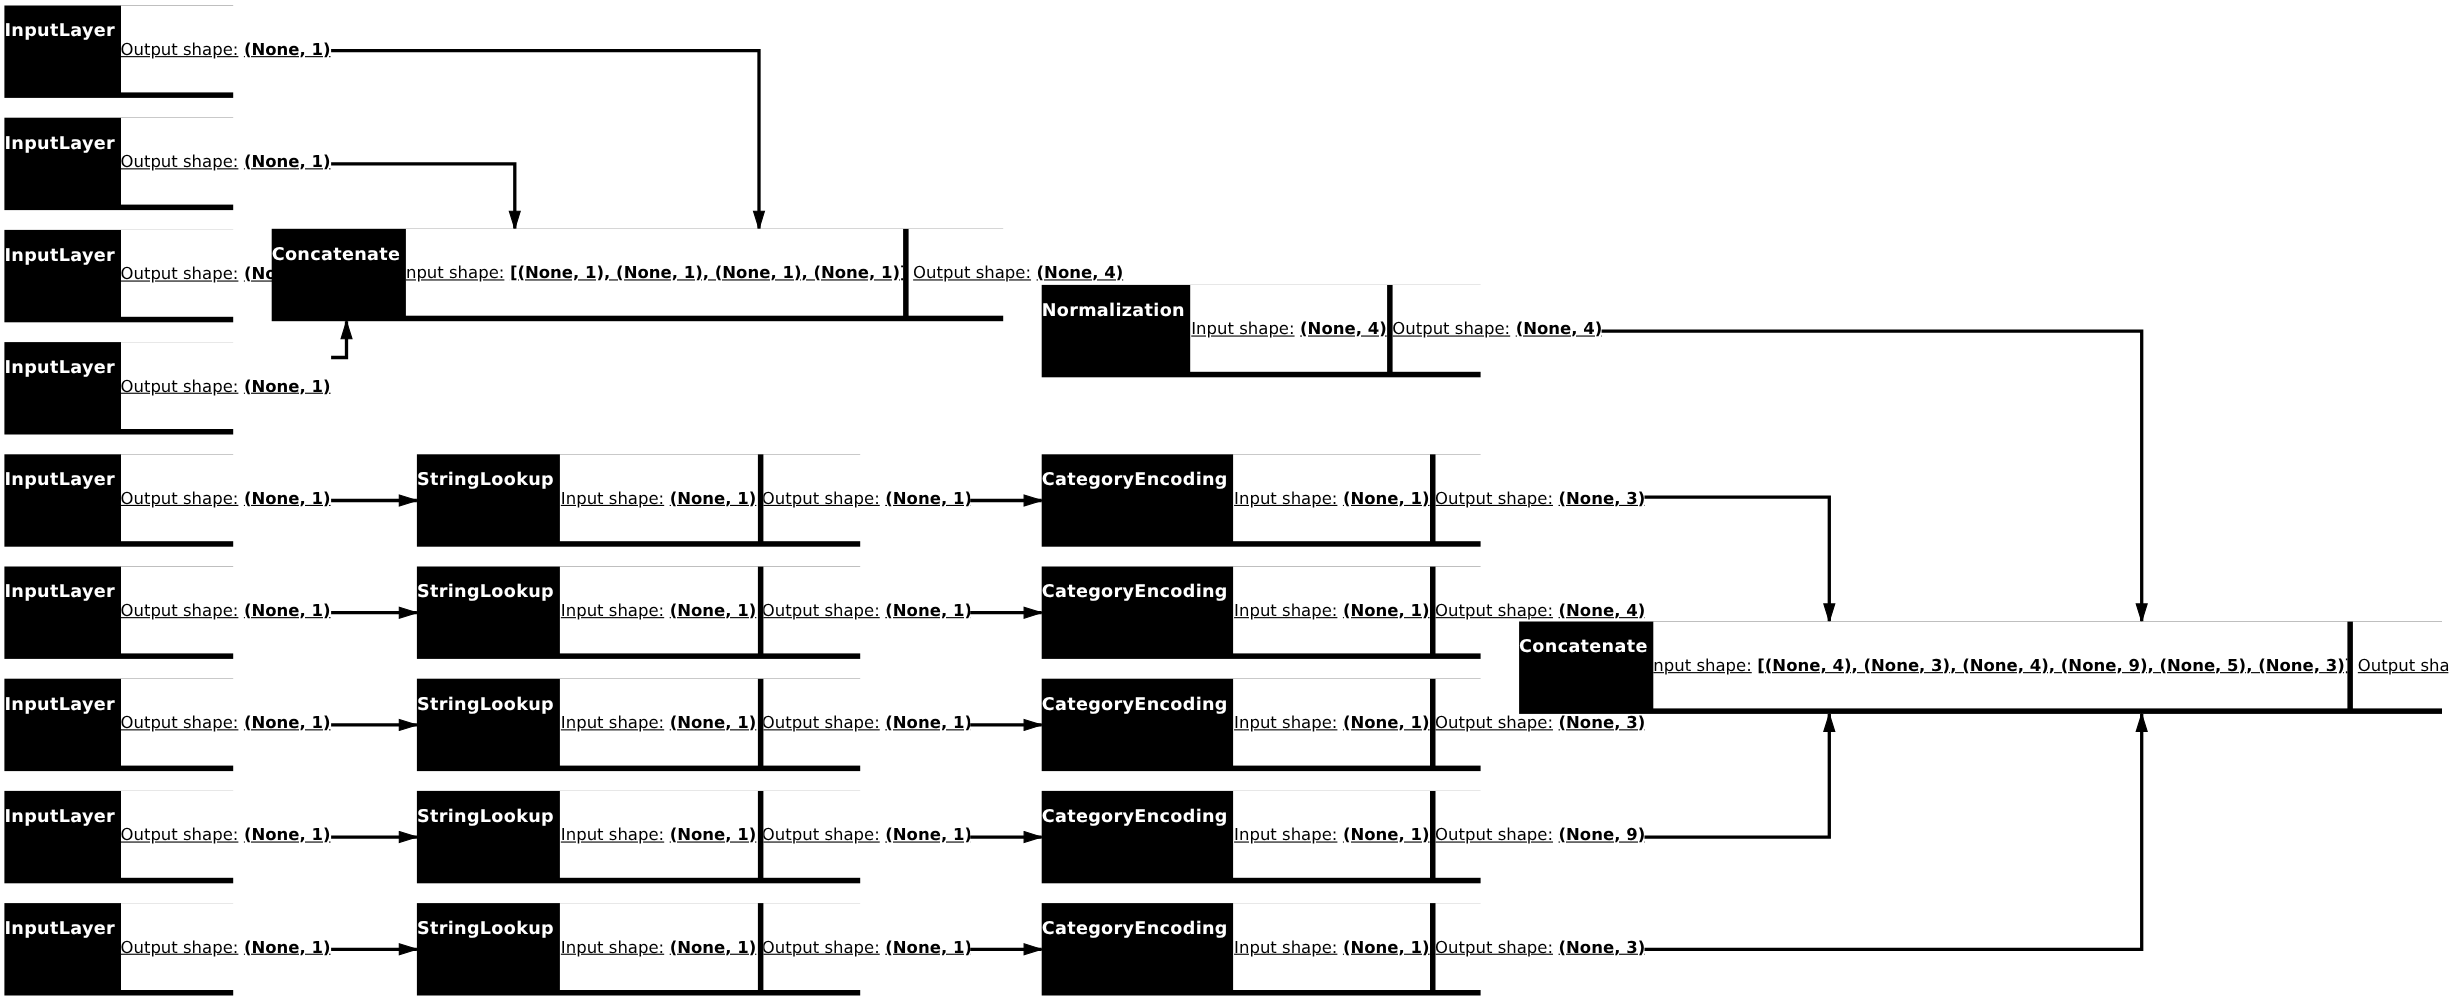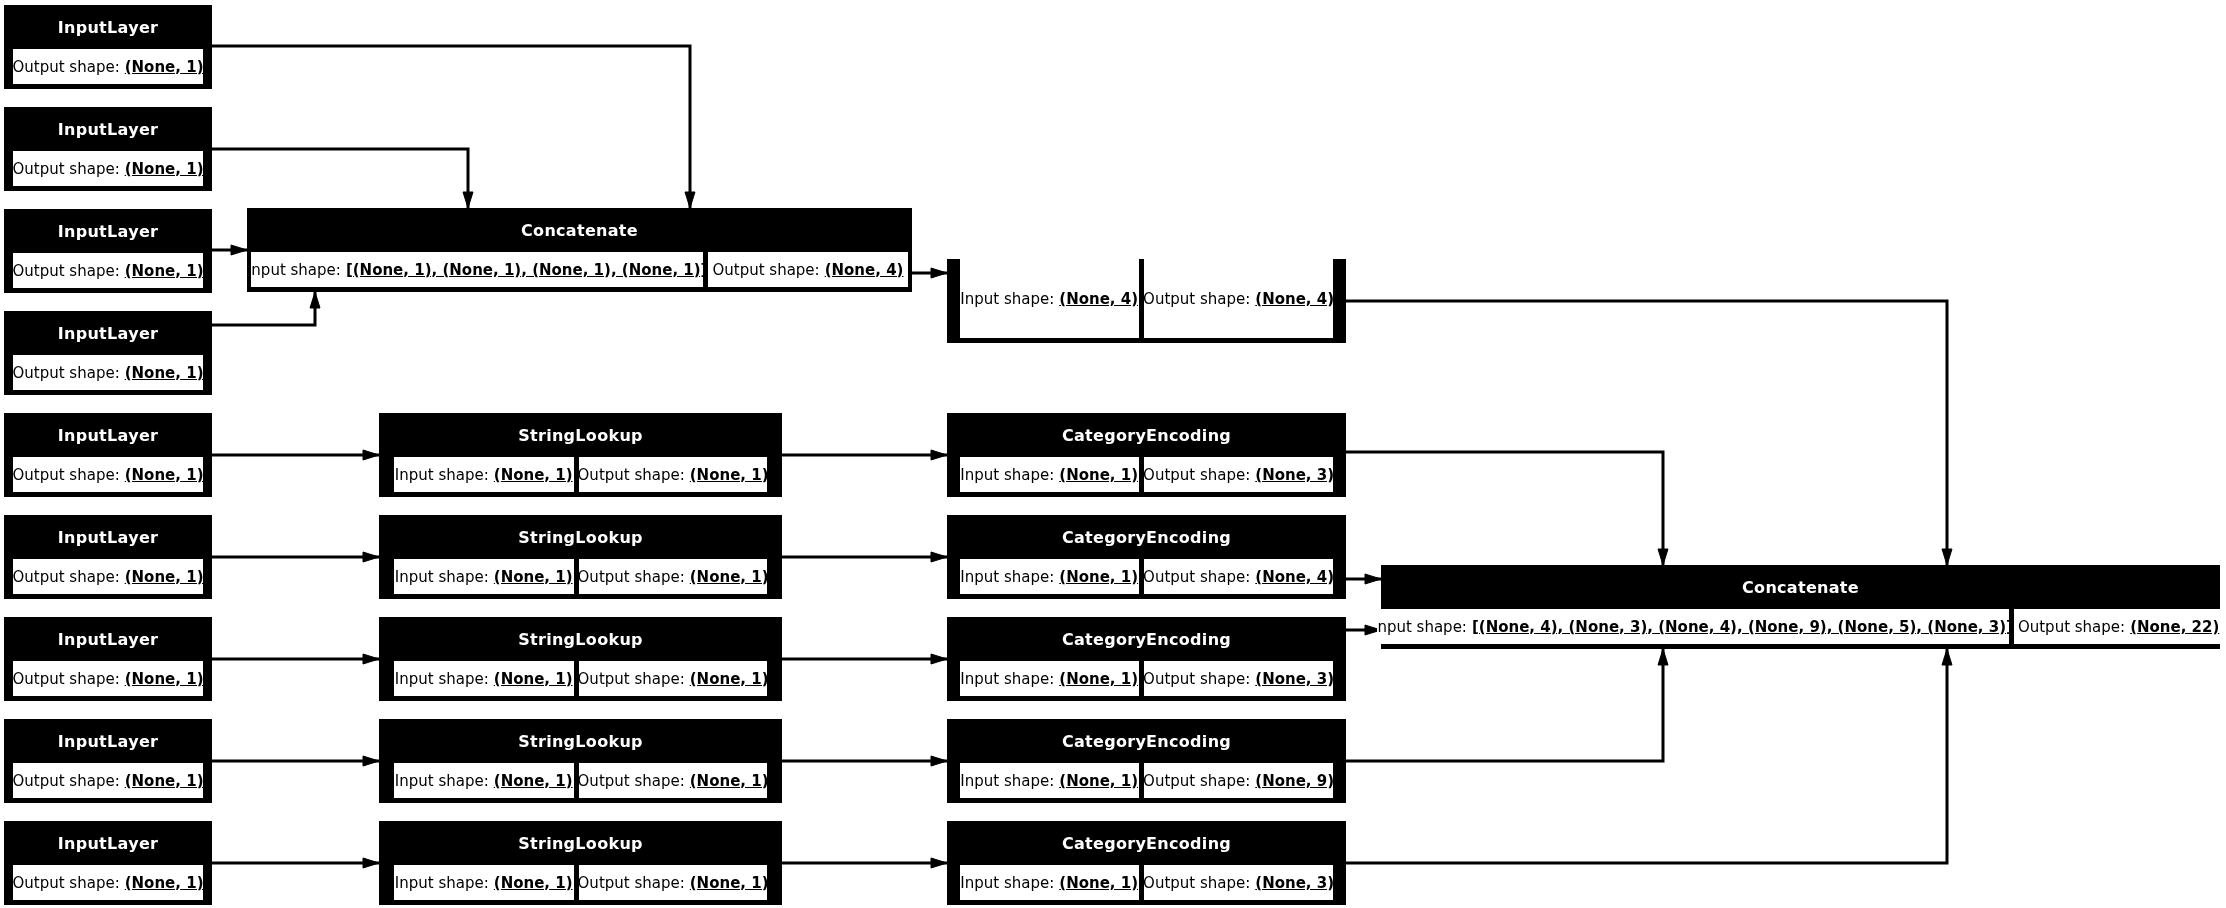--- a/index.html
+++ b/index.html
@@ -18,23 +18,22 @@
   }
   .edge {
     fill: none;
     stroke: #000000;
     stroke-width: 3;
   }
   .node {
     position: absolute;
     background: #000000;
     display: flex;
-    flex-direction: column;
+    flex-direction: row;
     box-sizing: border-box;
-    align-items: center;
   }
   .node-title {
     height: 44px;
     flex: 0 0 44px;
     display: flex;
     align-items: center;
     justify-content: center;
     color: #ffffff;
     font-weight: bold;
     font-size: 16px;
@@ -52,21 +51,21 @@
     background: #ffffff;
     color: #000000;
     display: flex;
     align-items: center;
     justify-content: center;
     font-size: 15px;
     white-space: nowrap;
     min-width: 0;
     overflow: hidden;
   }
-  .cell-label { margin-right: 5px; }
+  .cell-label { margin-right: 5px; text-decoration: underline; }
   .cell-value { font-weight: bold; text-decoration: underline; }
 </style>
 </head>
 <body>
 
 <div id="canvas" style="background: rgb(255, 255, 255);">
   <svg id="edges-svg" width="2226" height="908" viewBox="0 0 2226 908" xmlns="http://www.w3.org/2000/svg">
     <defs>
       <marker id="arrowhead" markerUnits="userSpaceOnUse" markerWidth="18" markerHeight="12" refX="17" refY="6" orient="auto">
         <path id="arrowhead-path" d="M1,1 L17,6 L1,11 Z" fill="#000000" stroke="#000000"></path>
@@ -183,20 +182,21 @@
       <span class="cell-label">Input shape:</span>
       <span class="cell-value">[(None, 1), (None, 1), (None, 1), (None, 1)]</span>
     </div>
         <div class="cell" style="flex: 201 1 0px; background: rgb(255, 255, 255); color: rgb(0, 0, 0);">
       <span class="cell-label">Output shape:</span>
       <span class="cell-value">(None, 4)</span>
     </div>
       </div>
     </div>
     <div class="node" style="left: 947px; top: 259px; width: 399px; height: 84px; background: rgb(0, 0, 0);">
+      <div class="node-title" style="color: rgb(255, 255, 255);">Normalization</div>
       <div class="node-cells">
         <div class="cell" style="flex: 189 1 0px; background: rgb(255, 255, 255); color: rgb(0, 0, 0);">
       <span class="cell-label">Input shape:</span>
       <span class="cell-value">(None, 4)</span>
     </div>
         <div class="cell" style="flex: 200 1 0px; background: rgb(255, 255, 255); color: rgb(0, 0, 0);">
       <span class="cell-label">Output shape:</span>
       <span class="cell-value">(None, 4)</span>
     </div>
       </div>

